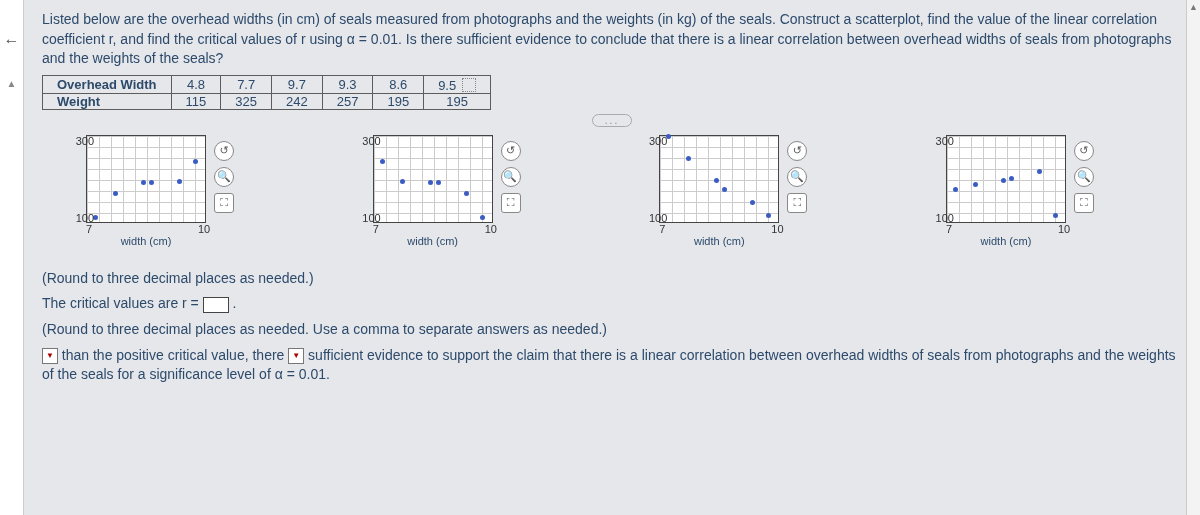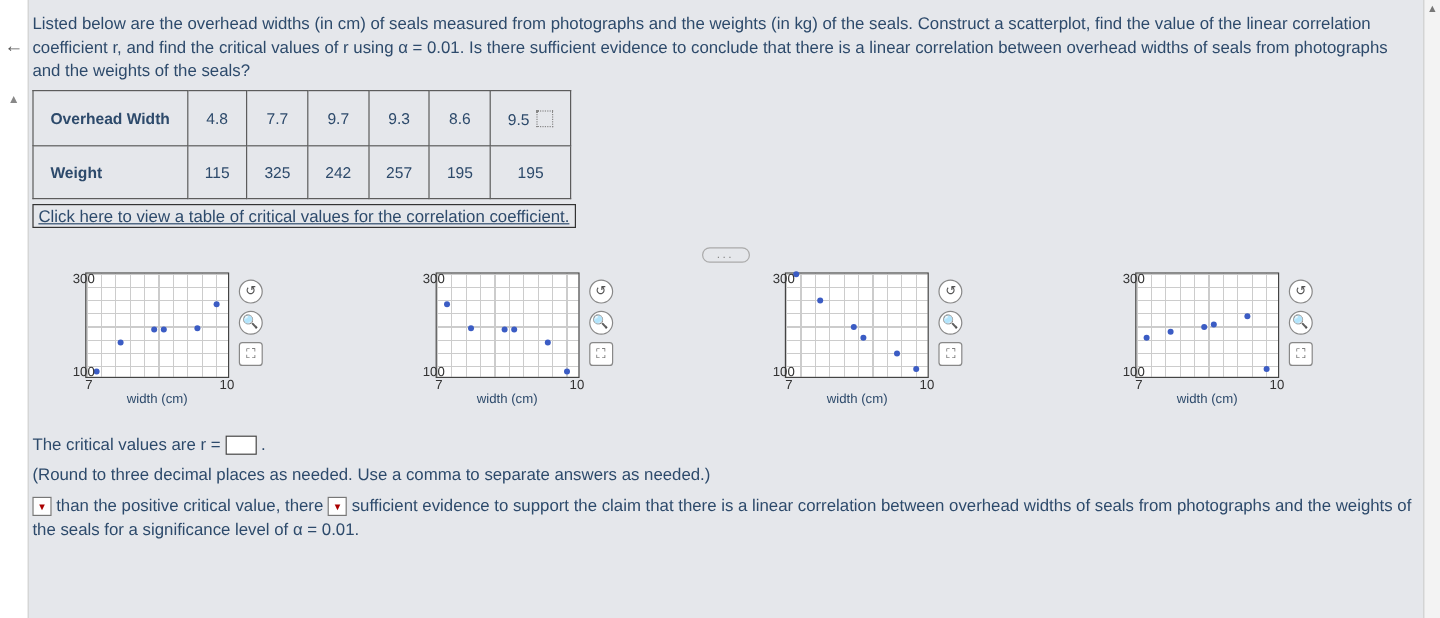--- a/index.html
+++ b/index.html
@@ -22,36 +22,36 @@
       border-right: 1px solid #ccc;
       display:flex;
       flex-direction: column;
       align-items: center;
       padding-top: 30px;
       gap: 30px;
     }
     .back-arrow { color:#555;font-size:16px; }
     .tri-up { color:#888;font-size:10px; }
     .content {
-      margin-left: 9px;
+      margin-left: 24px;
       padding: 10px 18px 0 18px;
     }
     .prompt-text {
       color: #2d4a6b;
       line-height: 1.4;
       margin-bottom: 6px;
     }
     .data-table {
       border-collapse: collapse;
       margin-bottom: 4px;
       font-size: 13px;
     }
     .data-table td {
       border: 1px solid #5c5c5c;
-      padding: 14px 14px;
+      padding: 0 14px;
       text-align: center;
       color:#2d4a6b;
     }
     .data-table td.row-label {
       font-weight: bold;
       text-align:left;
     }
     .copy-icon {
       display:inline-flex;
       width:14px;height:14px;
@@ -151,21 +151,20 @@
       <td>115</td>
       <td>325</td>
       <td>242</td>
       <td>257</td>
       <td>195</td>
       <td>195</td>
     </tr>
   </tbody>
     </table>
 
-  <a class="link-underline">Click here to view a table of critical values for the correlation coefficient.</a>
 
   <div class="dots-sep">...</div>
 
   <div class="charts-row">
 
   <div class="chart-block">
         <div class="chart-canvas">
           <div class="pt" style="left: 6px; top: 79.4px;"></div>
           <div class="pt" style="left: 26px; top: 54.76px;"></div>
           <div class="pt" style="left: 54px; top: 44.2px;"></div>
@@ -240,20 +239,21 @@
         <div class="xlabel">width (cm)</div>
         <div class="chart-tools">
           <div class="tool-btn">↺</div>
           <div class="tool-btn">🔍</div>
           <div class="tool-btn sq">⛶</div>
         </div>
       </div>
     </div>
 
   <div class="answers">
+    <p>(Round to three decimal places as needed.)</p>
     <p>
       <span>The critical values are r = </span>
       <span class="input-box"></span>
       <span>.</span>
     </p>
     <p>(Round to three decimal places as needed. Use a comma to separate answers as needed.)</p>
     <p>
       <span class="dropdown">
           <span class="dd-tri">▼</span>
         </span>

